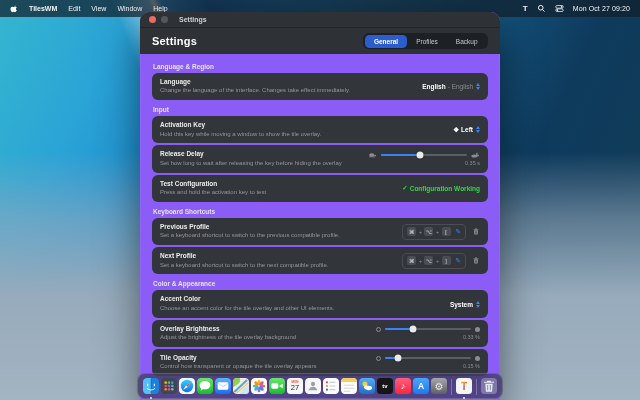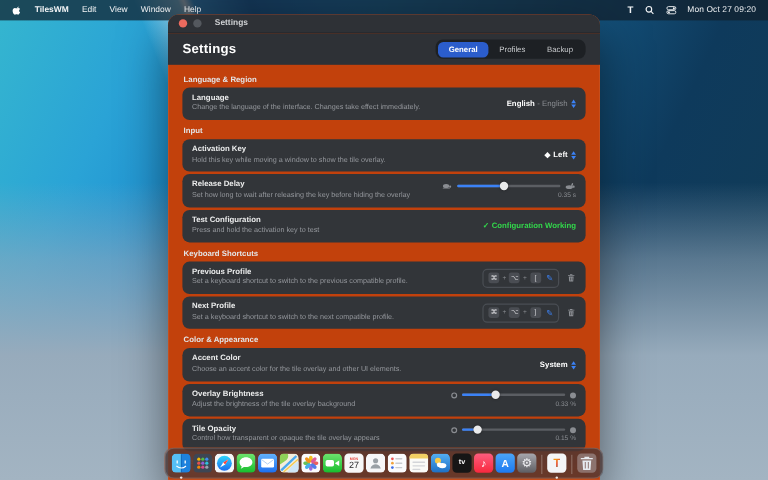--- a/index.html
+++ b/index.html
@@ -23,21 +23,21 @@
   #menubar .apple svg { width:8px; height:9px; fill:#fff; display:block; }
   #menubar .mitem { cursor:default; }
   #menubar .appname { font-weight:bold; }
   #menubar .right { margin-left:auto; display:flex; align-items:center; gap:9px; }
   #menubar .tray-t { font-weight:bold; font-size:8px; }
   #menubar .tray-ic svg { width:9px; height:9px; display:block; }
   #menubar .clock { font-size:7px; letter-spacing:0.1px; }
 
   
   #window { position:absolute; left:140px; top:12px; width:360px; height:388px;
-    background:#c2410c; border-radius:9px 9px 0 0;
+    background:#8b5cf6; border-radius:9px 9px 0 0;
     box-shadow:0 18px 40px rgba(0,0,0,0.5), 0 0 0 0.5px rgba(255,255,255,0.12) inset;
     overflow:hidden; }
   #titlebar { height:16px; background:#2e3136; display:flex; align-items:center; padding:0 9px;
     border-bottom:1px solid rgba(0,0,0,0.25); }
   .tl-btn { width:7px; height:7px; border-radius:50%; margin-right:5px; }
   .tl-close { background:#ec6a5e; }
   .tl-dim { background:#54585e; }
   #titlebar .tb-title { margin-left:6px; font-size:7px; font-weight:bold; color:#cfd1d4; }
 
   #winheader { height:26px; background:#2e3136; display:flex; align-items:center;

